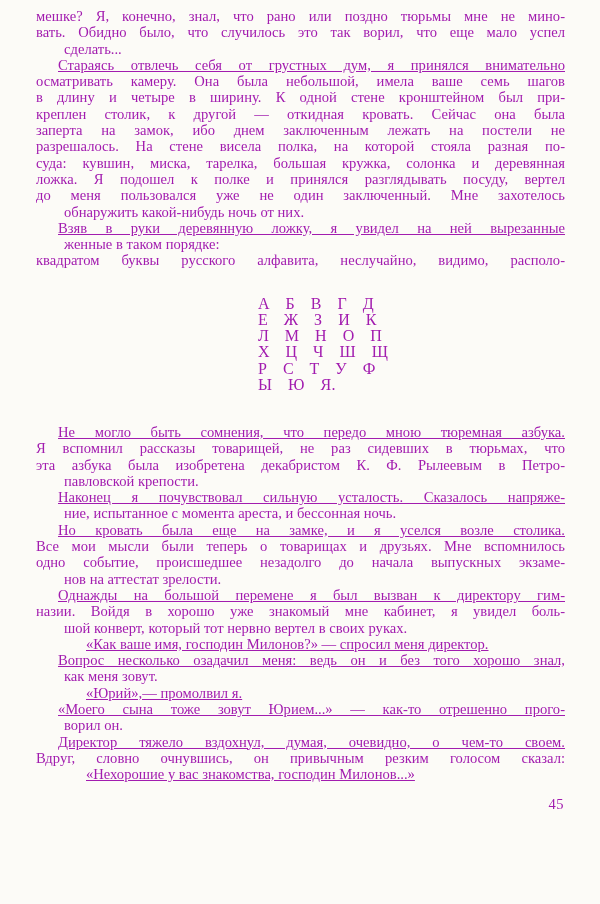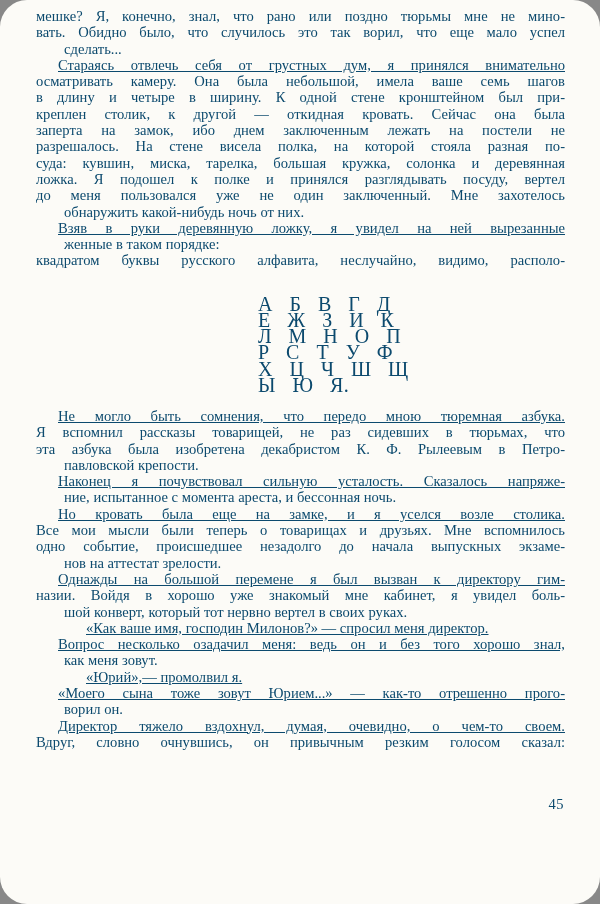--- a/index.html
+++ b/index.html
@@ -2,24 +2,23 @@
 <html><head>
 <meta charset="utf-8">
 <style>
   html, body { margin: 0; padding: 0; background: #888; }
   .page {
     position: relative;
     width: 600px;
     height: 904px;
     background: #fcfbf7;
     font-family: "Liberation Serif", "DejaVu Serif", serif;
-    color: #0c4a6e;
+    color: #a21caf;
     overflow: hidden;
     box-sizing: border-box;
-    border-radius: 27px;
   }
   .text-col {
     position: absolute;
     left: 36px;
     top: 8px;
     width: 529px;
     font-size: 14.6px;
     line-height: 16.3px;
   }
   .para { margin: 0; padding: 0; }
@@ -27,22 +26,22 @@
     text-align: justify;
     text-align-last: justify;
     min-height: 16.3px;
   }
   .line.last {
     text-align-last: left;
     margin-left: 28px;
   }
   .para.indent .line:first-child { text-indent: 22px; text-decoration: underline; }
   .alphabet {
-    margin: 27px 0 15px 222px;
-    font-size: 20px;
+    margin: 27px 0 31px 222px;
+    font-size: 16px;
     line-height: 16.2px;
     word-spacing: 11px;
     letter-spacing: 0.5px;
   }
   .alphabet .alpha-row { white-space: nowrap; }
   .page-number {
     position: absolute;
     right: 36px;
     top: 796px;
     font-size: 14.5px;
@@ -78,22 +77,22 @@
     <div class="para indent">
       <div class="line">Взяв в руки деревянную ложку, я увидел на ней вырезанные</div>
       <div class="line last">женные в таком порядке:</div>
       <div class="line">квадратом буквы русского алфавита, неслучайно, видимо, располо-</div>
     </div>
 
     <div class="alphabet">
       <div class="alpha-row">А Б В Г Д</div>
       <div class="alpha-row">Е Ж З И К</div>
       <div class="alpha-row">Л М Н О П</div>
+      <div class="alpha-row">Х Ц Ч Ш Щ</div>
       <div class="alpha-row">Р С Т У Ф</div>
-      <div class="alpha-row">Х Ц Ч Ш Щ</div>
       <div class="alpha-row">Ы Ю Я.</div>
     </div>
 
     <div class="para indent">
       <div class="line">Не могло быть сомнения, что передо мною тюремная азбука.</div>
       <div class="line">Я вспомнил рассказы товарищей, не раз сидевших в тюрьмах, что</div>
       <div class="line">эта азбука была изобретена декабристом К. Ф. Рылеевым в Петро-</div>
       <div class="line last">павловской крепости.</div>
     </div>
 
@@ -131,17 +130,20 @@
     <div class="para indent">
       <div class="line">«Моего сына тоже зовут Юрием...» — как-то отрешенно прого-</div>
       <div class="line last">ворил он.</div>
     </div>
 
     <div class="para indent">
       <div class="line">Директор тяжело вздохнул, думая, очевидно, о чем-то своем.</div>
       <div class="line">Вдруг, словно очнувшись, он привычным резким голосом сказал:</div>
     </div>
 
+    <div class="para indent">
+      <div class="line last">«Нехорошие у вас знакомства, господин Милонов...»</div>
+    </div>
 
   </div>
 
   <div class="page-number">45</div>
 </div>
 
 </body></html>

